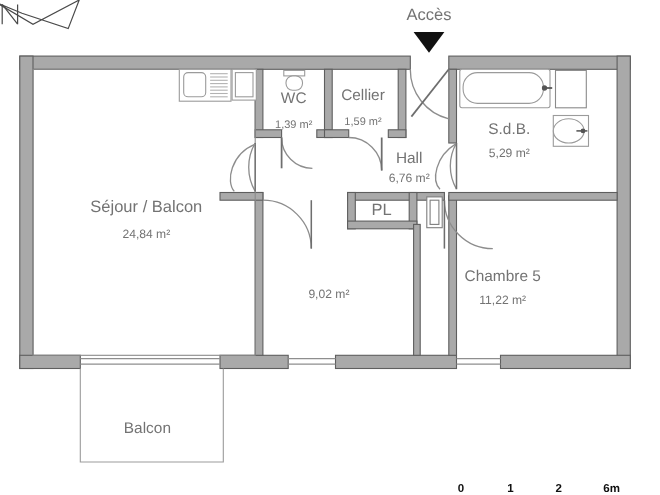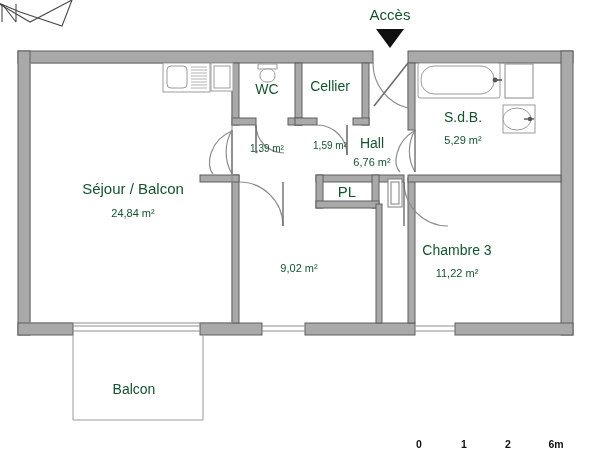--- a/index.html
+++ b/index.html
@@ -2,27 +2,27 @@
 <html><head>
 <meta charset="utf-8">
 <style>
   html,body{margin:0;padding:0;background:#ffffff;}
   body{width:600px;height:450px;overflow:hidden;
        font-family:"Liberation Sans", sans-serif;color:#1a1a1a;}
   #plan{position:relative;width:600px;height:450px;}
   svg#floorplan{position:absolute;left:0;top:0;width:600px;height:450px;display:block;}
 
   .lbl{position:absolute;text-align:center;white-space:nowrap;
-       font-family:"Liberation Sans", sans-serif;color:#14532d;
+       font-family:"Liberation Sans", sans-serif;color:#737373;
        transform:translate(-50%,-50%);pointer-events:none;}
   .rname{font-size:14px;}
   .rname.big{font-size:15px;}
   .rname.sm{font-size:15px;}
   .rarea{font-size:11px;}
-  .rarea.sm{font-size:10px;margin-top:34px;}
+  .rarea.sm{font-size:10px;}
   .acces{font-size:15px;}
   .scale-num{position:absolute;font-size:10.5px;font-weight:bold;color:#111;
              transform:translate(-50%,0);}
 </style>
 </head>
 <body>
 
 <div id="plan">
 
   <svg id="floorplan" viewBox="0 0 600 450">
@@ -201,21 +201,21 @@
   <div class="lbl rname" style="left:463px;top:117px;">S.d.B.</div>
   <div class="lbl rarea" style="left:463px;top:140px;">5,29 m²</div>
 
   <div class="lbl rname" style="left:372px;top:143px;">Hall</div>
   <div class="lbl rarea" style="left:372px;top:162px;">6,76 m²</div>
 
   <div class="lbl rname sm" style="left:347px;top:191px;">PL</div>
 
   <div class="lbl rarea" style="left:299px;top:268px;">9,02 m²</div>
 
-  <div class="lbl rname" style="left:457px;top:250px;">Chambre 3</div>
+  <div class="lbl rname" style="left:457px;top:250px;">Chambre 5</div>
   <div class="lbl rarea" style="left:457px;top:273px;">11,22 m²</div>
 
   <div class="lbl rname" style="left:134px;top:389px;">Balcon</div>
 
   <div>
     <div class="scale-num" style="left:419px;top:438px;">0</div>
     <div class="scale-num" style="left:464px;top:438px;">1</div>
     <div class="scale-num" style="left:508px;top:438px;">2</div>
     <div class="scale-num" style="left:556px;top:438px;">6m</div>
   </div>

